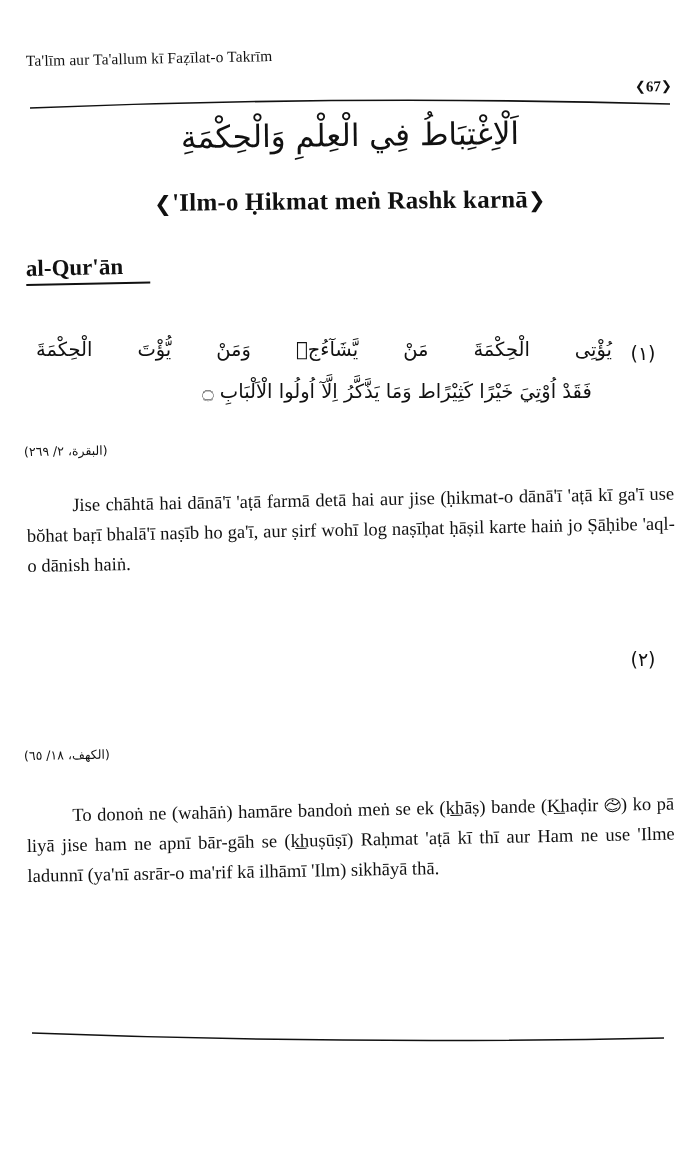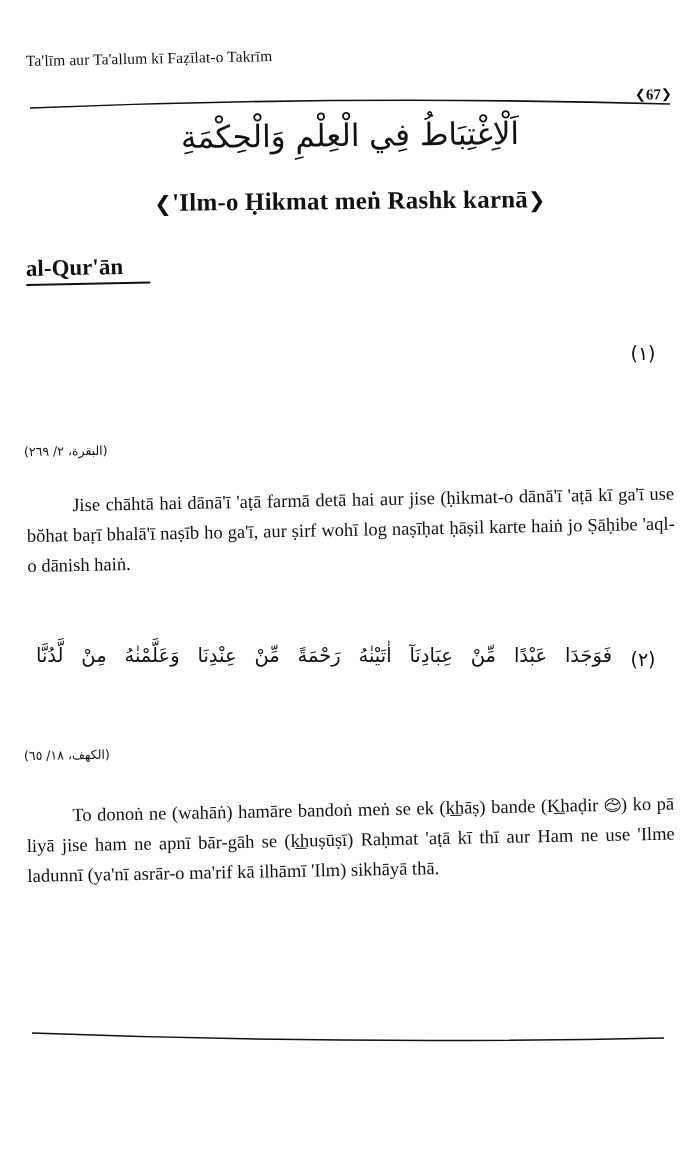--- a/index.html
+++ b/index.html
@@ -26,21 +26,21 @@
     font-size: 15.5px;
     letter-spacing: 0.1px;
     white-space: nowrap;
     transform: rotate(-1.15deg);
     transform-origin: left center;
   }
 
   .folio {
     position: absolute;
     right: 28px;
-    top: 86px;
+    top: 78px;
     font-size: 15px;
     font-weight: bold;
     white-space: nowrap;
     transform: rotate(-1.0deg);
     transform-origin: right center;
   }
   .folio .orn {
     font-weight: normal;
     font-size: 13px;
     vertical-align: 1px;
@@ -216,31 +216,32 @@
   </div>
 
   <div class="source-label">
     <span>al-Qur'ān</span>
     <span class="ul"></span>
   </div>
 
   <div class="ayah-block b1">
     <div class="ayah-line">
       <div class="ayah-num">(١)</div>
+      <div class="ayah-text">يُؤْتِى الْحِكْمَةَ مَنْ يَّشَآءُجۚ وَمَنْ يُّؤْتَ الْحِكْمَةَ</div>
     </div>
+    <div class="ayah-cont center-end">فَقَدْ اُوْتِيَ خَيْرًا كَثِيْرًاط وَمَا يَذَّكَّرُ اِلَّآ اُولُوا الْاَلْبَابِ ۝</div>
   </div>
 
   <div class="citation c1">(البقرة، ٢/ ٢٦٩)</div>
 
   <div class="translation t1">Jise chāhtā hai dānā'ī 'aṭā farmā detā hai aur jise (ḥikmat-o dānā'ī 'aṭā kī ga'ī use bŏhat baṛī bhalā'ī naṣīb ho ga'ī, aur ṣirf wohī log naṣīḥat ḥāṣil karte haiṅ jo Ṣāḥibe 'aql-o dānish haiṅ.</div>
 
   <div class="ayah-block b2">
     <div class="ayah-line">
       <div class="ayah-num">(٢)</div>
-      <div class="ayah-text">فَوَجَدَا عَبْدًا مِّنْ عِبَادِنَآ اٰتَيْنٰهُ رَحْمَةً مِّنْ عِنْدِنَا وَعَلَّمْنٰهُ مِنْ لَّدُنَّا</div>
     </div>
   </div>
 
   <div class="citation c2">(الكهف، ١٨/ ٦٥)</div>
 
   <div class="translation t2">
     <span>To donoṅ ne (wahāṅ) hamāre bandoṅ meṅ se ek (k͟hāṣ) bande (K͟haḍir </span><span class="honorific"><svg width="17" height="15" viewBox="0 0 17 15">
           <ellipse cx="8.5" cy="7.5" rx="7.6" ry="6.4" fill="none" stroke="#111" stroke-width="1"></ellipse>
           <path d="M2.5 8.5 Q 5 3.5 8.5 6 Q 12 8.5 14.5 4.5" stroke="#111" stroke-width="1.1" fill="none"></path>
           <path d="M4 11 Q 8.5 13.5 13 10.5" stroke="#111" stroke-width="0.9" fill="none"></path>

